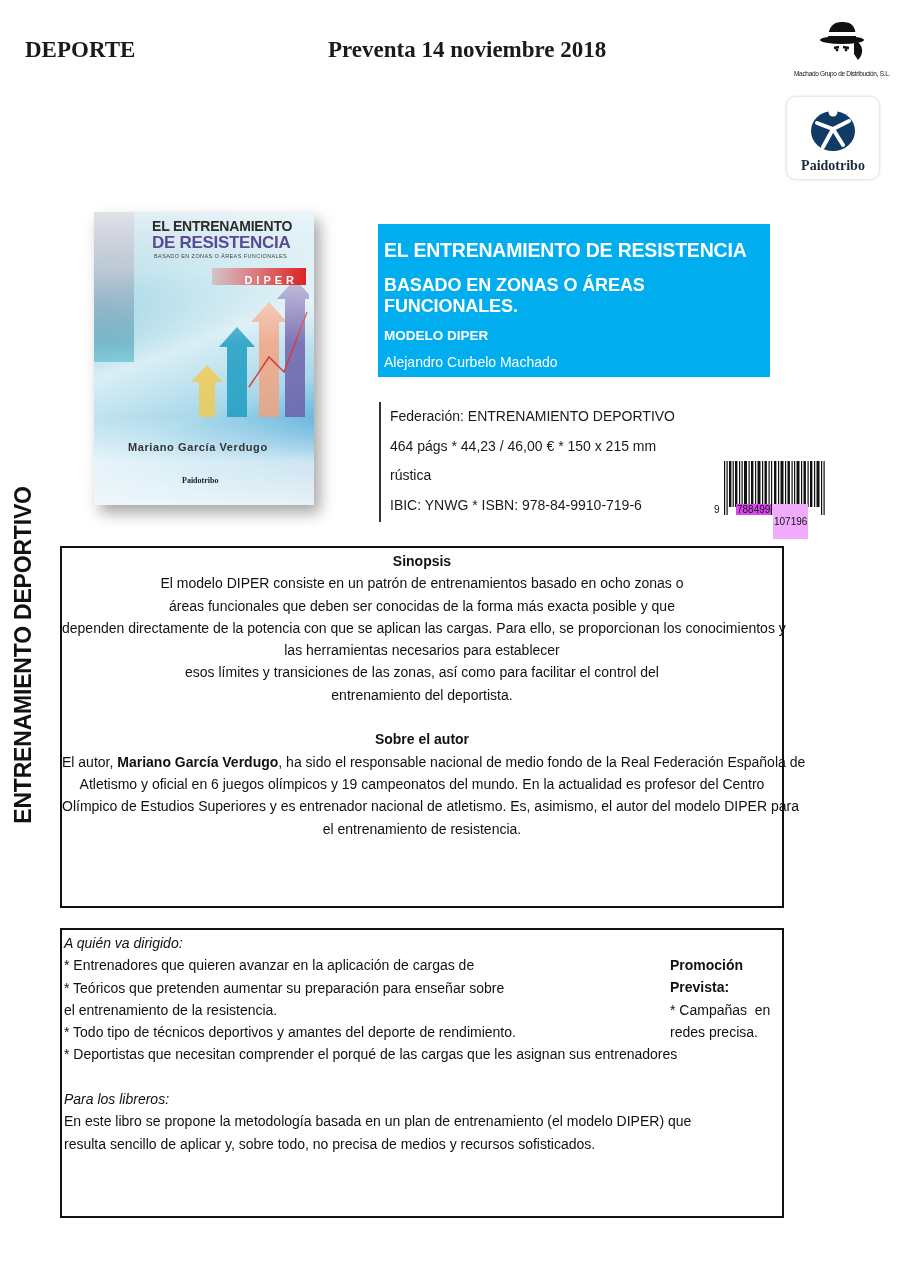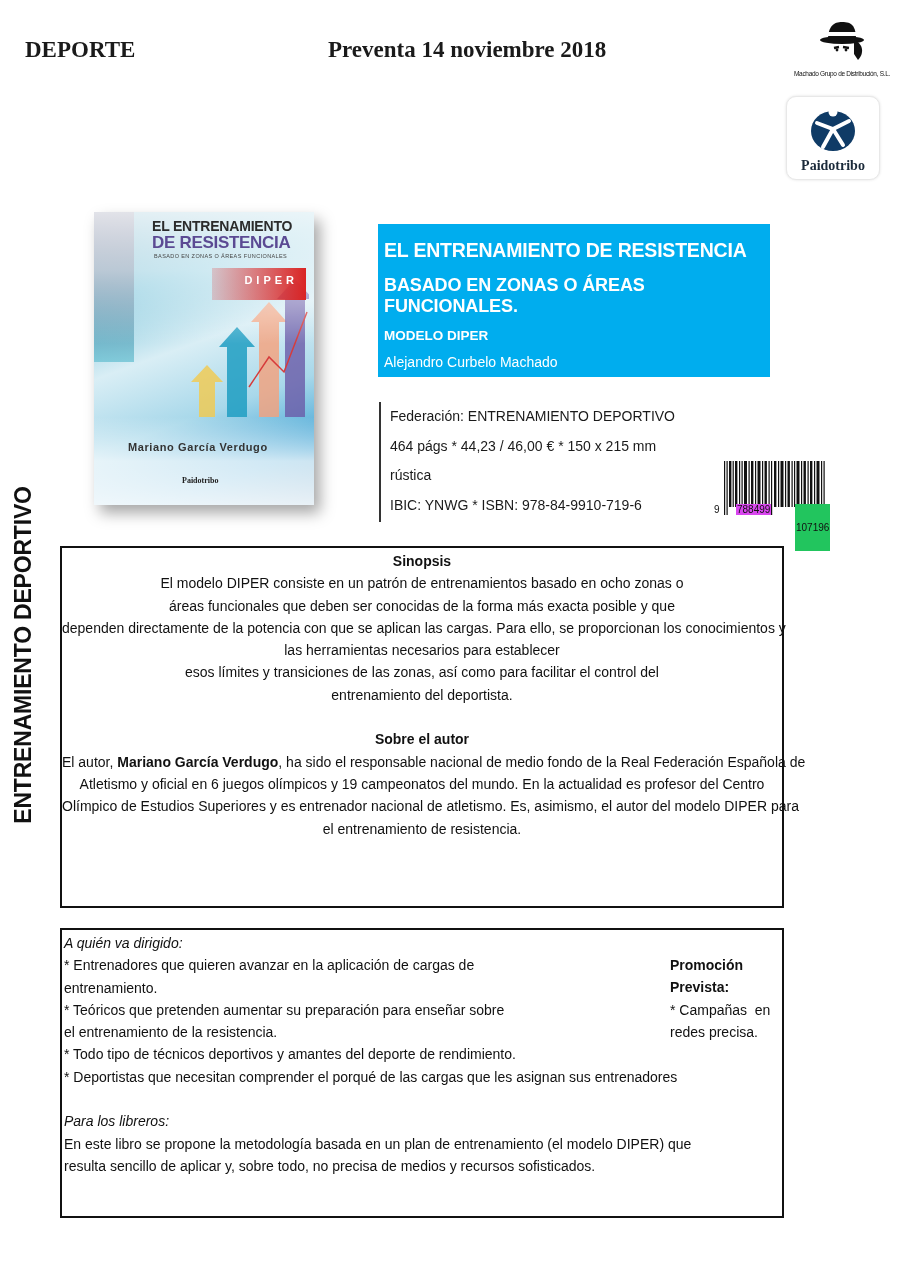--- a/index.html
+++ b/index.html
@@ -15,21 +15,21 @@
 
   
   #cover { left:94px; top:212px; width:220px; height:293px; box-shadow:6px 8px 14px rgba(0,0,0,0.35); overflow:hidden;
     background:linear-gradient(160deg,#3a8fb0 0%,#7fc6dc 25%,#d9eef5 45%,#a8d8ea 65%,#3fa2d4 85%,#1b6fa8 100%); }
   #cover .shade { position:absolute; left:0; top:0; width:100%; height:100%;
     background:linear-gradient(180deg,rgba(255,255,255,0.85) 0%,rgba(255,255,255,0.6) 20%,rgba(255,255,255,0.0) 45%,rgba(255,255,255,0.0) 70%,rgba(255,255,255,0.75) 85%,rgba(255,255,255,0.9) 100%); }
   #cover .leg { position:absolute; left:0; top:0; width:40px; height:150px; background:linear-gradient(180deg,#3a2e5a,#6ec3d4); opacity:0.8; }
   #cover .t1 { position:absolute; left:58px; top:6px; font-size:14px; font-weight:bold; color:#2b2b2b; letter-spacing:-0.2px; }
   #cover .t2 { position:absolute; left:58px; top:21px; font-size:17px; font-weight:bold; color:#5b4a93; letter-spacing:-0.3px; }
   #cover .t3 { position:absolute; left:60px; top:41px; font-size:5.5px; color:#444; letter-spacing:0.4px; }
-  #cover .diper { position:absolute; left:118px; top:56px; width:94px; height:32px; background:linear-gradient(90deg,rgba(230,40,40,0.2),#d92424); color:#fff; font-weight:bold; font-size:11px; text-align:right; padding-right:8px; box-sizing:border-box; letter-spacing:4px; line-height:24px; }
+  #cover .diper { position:absolute; left:118px; top:56px; width:94px; height:17px; background:linear-gradient(90deg,rgba(230,40,40,0.2),#d92424); color:#fff; font-weight:bold; font-size:11px; text-align:right; padding-right:8px; box-sizing:border-box; letter-spacing:4px; line-height:24px; }
   #cover .author { position:absolute; left:34px; top:229px; font-size:11px; font-weight:bold; color:#333; letter-spacing:0.6px; }
   #cover .pub { position:absolute; left:88px; top:264px; font-family:"Liberation Serif",serif; font-size:8px; font-weight:bold; color:#222; text-align:center; }
 
   
   #title-box { left:378px; top:224px; width:392px; height:153px; background:#00adee; color:#fff; box-sizing:border-box; padding:15px 6px 0 6px; }
   #title-box .main { font-size:19.5px; font-weight:bold; letter-spacing:-0.2px; }
   #title-box .sub { font-size:18px; font-weight:bold; margin-top:13px; letter-spacing:-0.1px; }
   #title-box .sub2 { font-size:13.5px; font-weight:bold; margin-top:11px; }
   #title-box .auth { font-size:14px; margin-top:11px; }
 
@@ -147,21 +147,21 @@
       <rect x="93.5" y="0" width="1.2" height="46"></rect>
         <rect x="96" y="0" width="2.4" height="46"></rect>
       <rect x="100" y="0" width="1.2" height="46"></rect>
         <rect x="102.5" y="0" width="3" height="46"></rect>
       <rect x="107" y="0" width="1.2" height="54"></rect>
         <rect x="109.5" y="0" width="1.2" height="54"></rect>
     </g>
   </svg>
   <span class="abs" style="left:0;top:43px;font-size:10px;">9</span>
   <span class="abs" style="left:22px;top:43px;font-size:10px;background:#d946ef;padding:0 1px;">788499</span>
-  <span class="abs" style="left:81px;top:43px;font-size:10px;background:#22c55e;padding:18px 1px;">107196</span>
+  <span class="abs" style="left:59px;top:43px;font-size:10px;background:#f0abfc;padding:12px 1px;">107196</span>
 </div>
 
 <div id="vertical-label" class="abs">ENTRENAMIENTO DEPORTIVO</div>
 
 <div id="box-sinopsis" class="box">
   <div class="h">Sinopsis</div>
   <div>El modelo DIPER consiste en un patrón de entrenamientos basado en ocho zonas o</div>
   <div>áreas funcionales que deben ser conocidas de la forma más exacta posible y que</div>
   <div style="white-space:nowrap;">dependen directamente de la potencia con que se aplican las cargas. Para ello, se proporcionan los conocimientos y</div>
   <div>las herramientas necesarios para establecer</div>
@@ -173,21 +173,20 @@
     <span>El autor, </span><b>Mariano García Verdugo</b><span>, ha sido el responsable nacional de medio fondo de la Real Federación Española de</span>
   </div>
   <div style="white-space:nowrap;">Atletismo y oficial en 6 juegos olímpicos y 19 campeonatos del mundo. En la actualidad es profesor del Centro</div>
   <div style="white-space:nowrap;">Olímpico de Estudios Superiores y es entrenador nacional de atletismo. Es, asimismo, el autor del modelo DIPER para</div>
   <div>el entrenamiento de resistencia.</div>
 </div>
 
 <div id="box-claves" class="box">
   <div class="it">A quién va dirigido:</div>
   <div>* Entrenadores que quieren avanzar en la aplicación de cargas de</div>
-  <div>entrenamiento.</div>
   <div>* Teóricos que pretenden aumentar su preparación para enseñar sobre</div>
   <div>el entrenamiento de la resistencia.</div>
   <div>* Todo tipo de técnicos deportivos y amantes del deporte de rendimiento.</div>
   <div style="white-space:nowrap;">* Deportistas que necesitan comprender el porqué de las cargas que les asignan sus entrenadores</div>
   <div class="gap"></div>
   <div class="it">Para los libreros:</div>
   <div>En este libro se propone la metodología basada en un plan de entrenamiento (el modelo DIPER) que</div>
   <div>resulta sencillo de aplicar y, sobre todo, no precisa de medios y recursos sofisticados.</div>
 
   <div id="promo">

